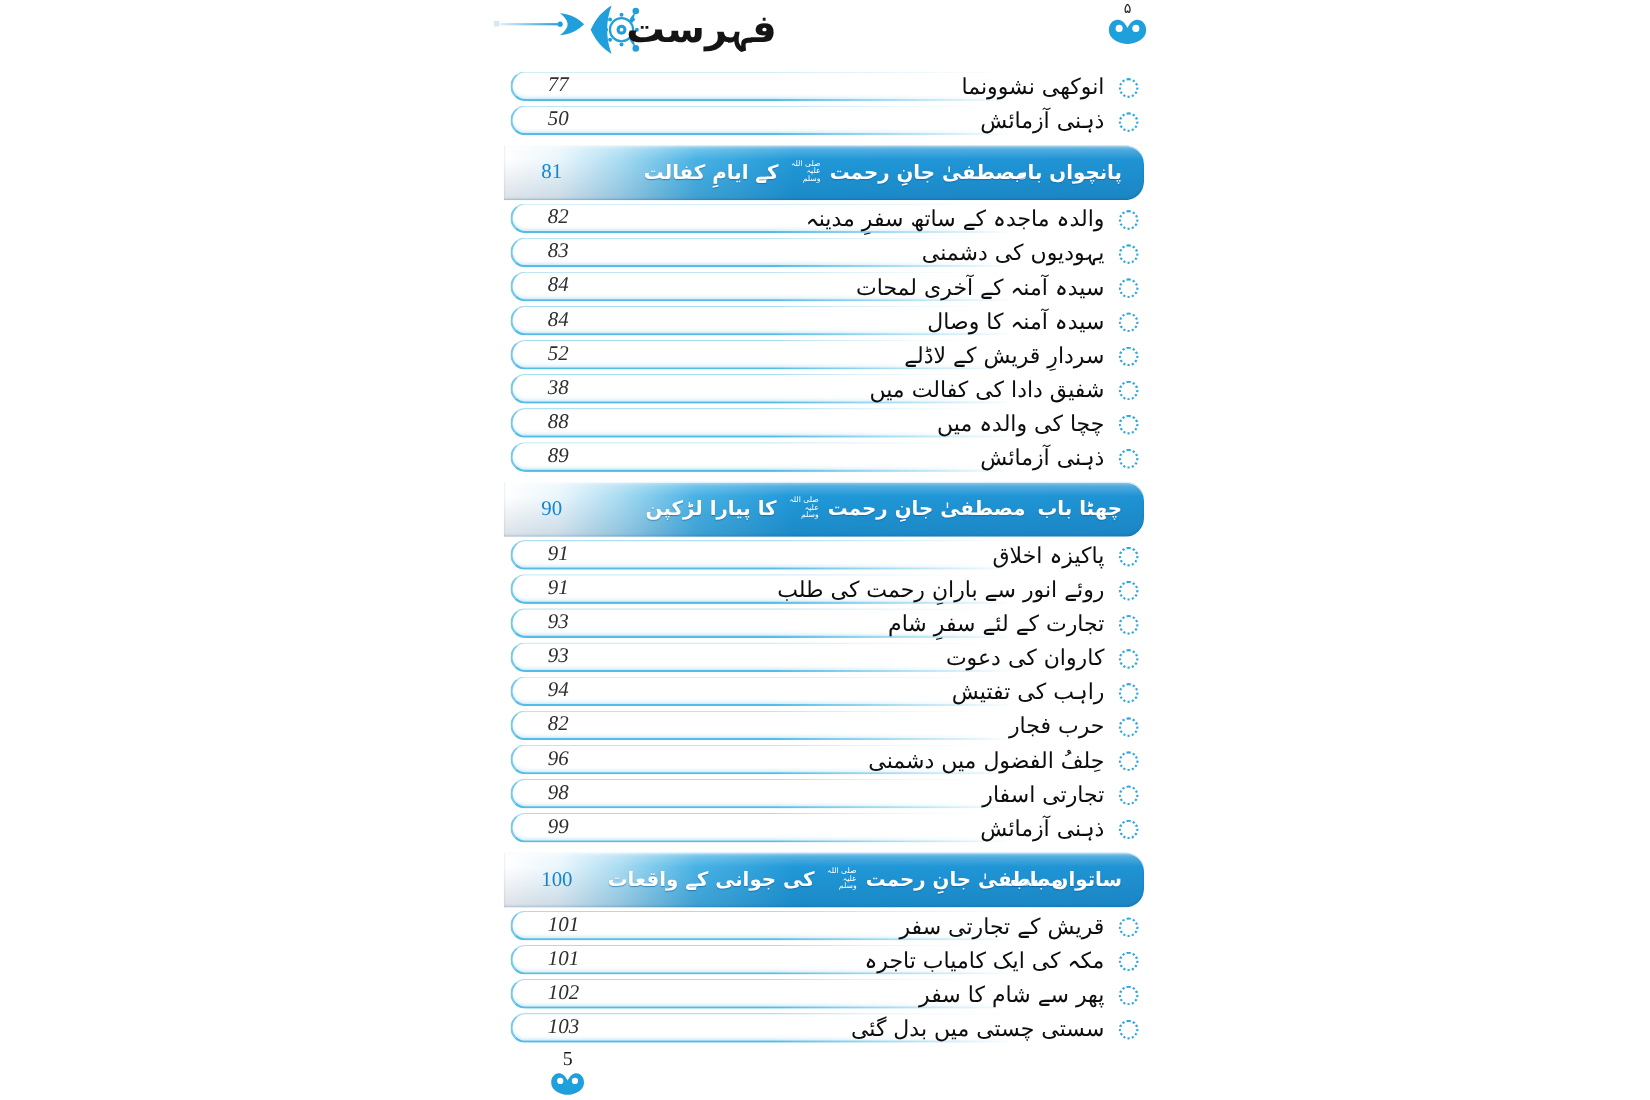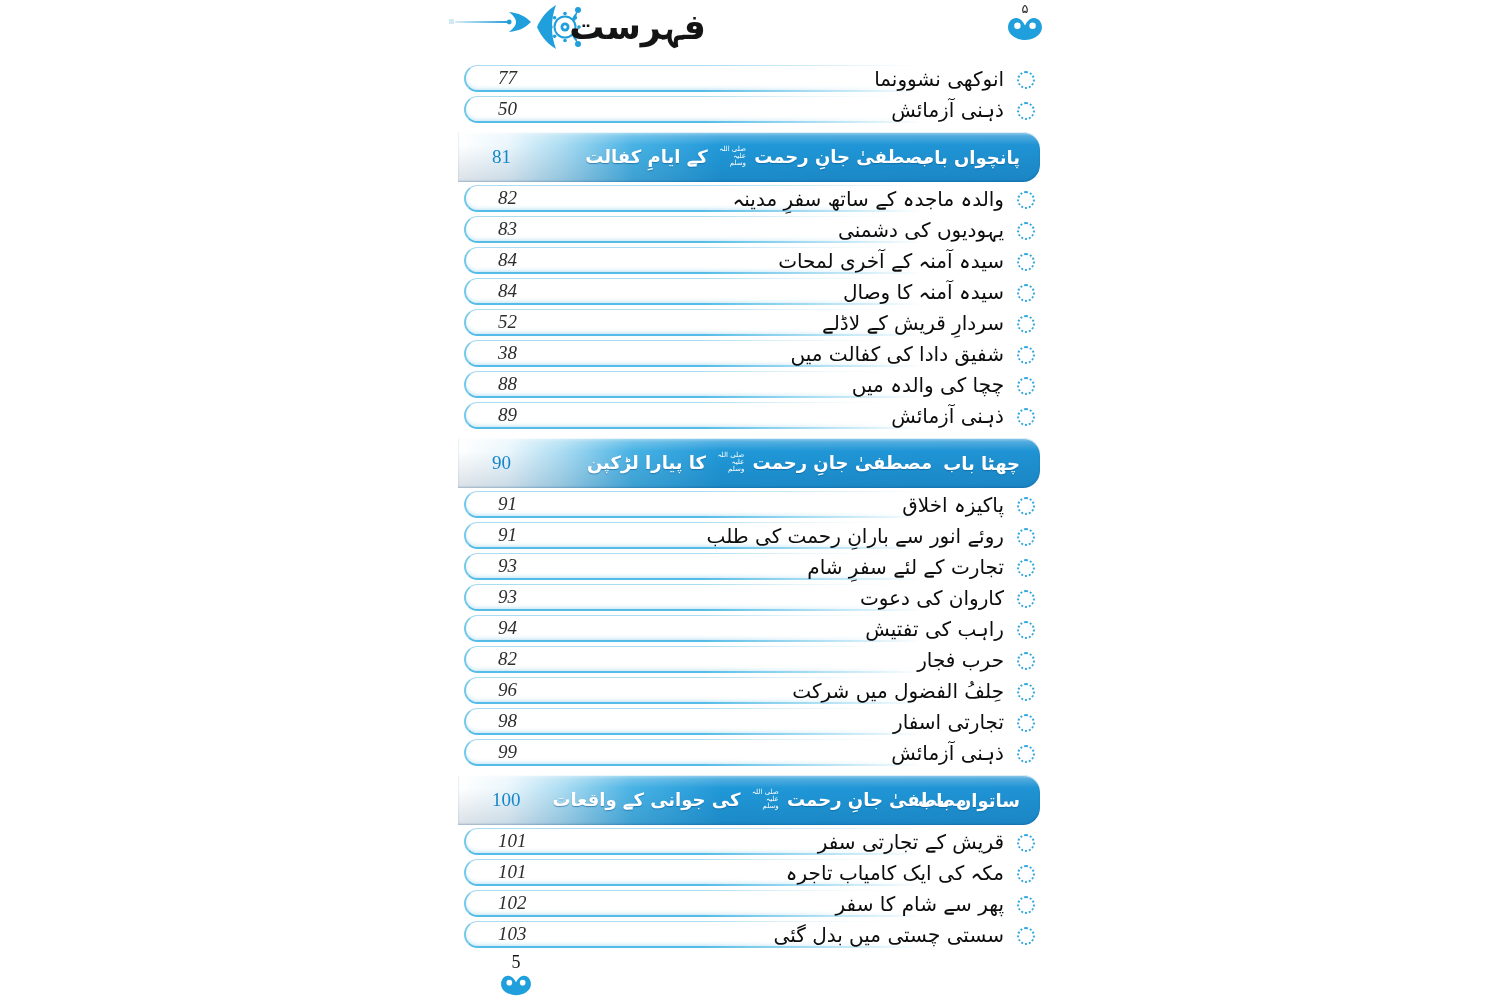--- a/index.html
+++ b/index.html
@@ -250,21 +250,21 @@
     </div>
     <div class="fade"></div>
     <span class="etitle">حرب فجار</span>
     <span class="bullet"></span>
   </div>
     <div class="row">
     <div class="pill">
       <span class="num">96</span>
     </div>
     <div class="fade"></div>
-    <span class="etitle">حِلفُ الفضول میں شرکت</span>
+    <span class="etitle">حِلفُ الفضول میں دشمنی</span>
     <span class="bullet"></span>
   </div>
     <div class="row">
     <div class="pill">
       <span class="num">98</span>
     </div>
     <div class="fade"></div>
     <span class="etitle">تجارتی اسفار</span>
     <span class="bullet"></span>
   </div>

